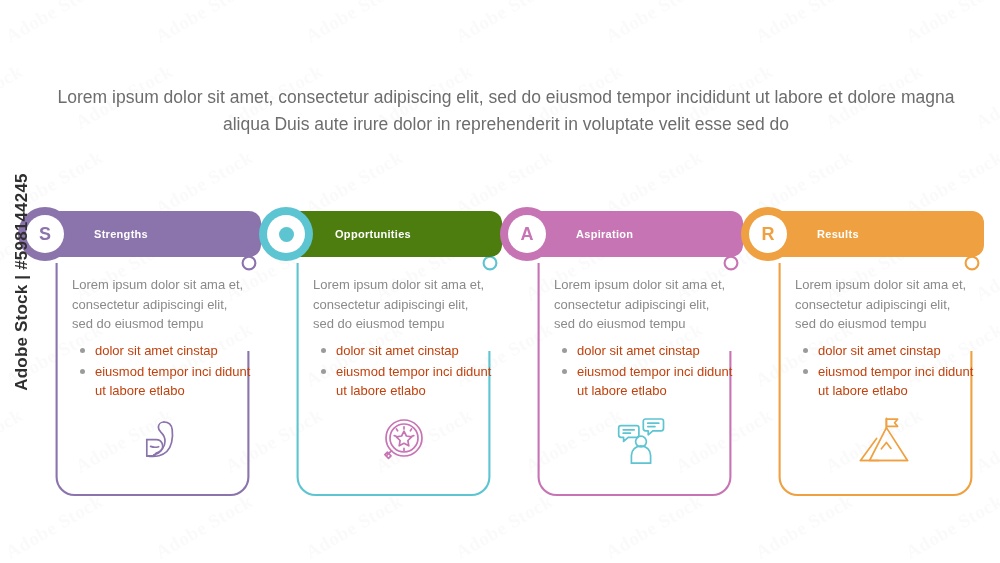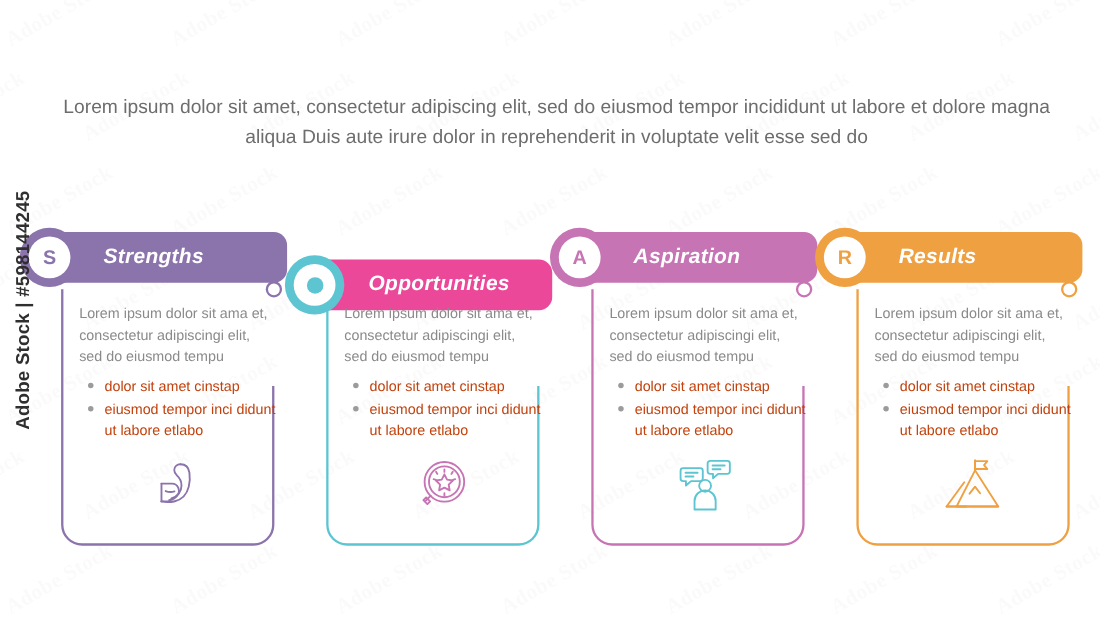--- a/index.html
+++ b/index.html
@@ -118,25 +118,24 @@
     left: 14px;
     top: 6px;
     height: 46px;
     width: 229px;
     border-radius: 12px;
     display: flex;
     align-items: center;
   }
   .pill-label {
     margin-left: 62px;
-    font-size: 19px;
+    font-size: 11px;
     font-weight: 700;
     color: #ffffff;
     letter-spacing: 0.3px;
-    font-style: italic;
   }
   .badge {
     position: absolute;
     left: -14px;
     top: -4px;
     width: 54px;
     height: 54px;
     border-radius: 50%;
     display: flex;
     align-items: center;
@@ -314,21 +313,21 @@
       </div>
       <div class="card c1">
         <div class="frame">
           <svg class="fsvg" viewBox="0 0 195 234" preserveAspectRatio="none">
             <path d="M1.6 0 L1.6 214 A18 18 0 0 0 19.6 232 L175.4 232 A18 18 0 0 0 193.4 214 L193.4 88" fill="none" stroke="#5CC5D1" stroke-width="2.1" vector-effect="non-scaling-stroke"></path>
           </svg>
           <svg width="18" height="18" viewBox="0 0 18 18" style="position:absolute;right:-8px;top:-9px;">
             <circle cx="9" cy="9" r="6.4" fill="#ffffff" stroke="#5CC5D1" stroke-width="2.1"></circle>
           </svg>
         </div>
-        <div class="pill" style="background: #ec4899; margin-top: 25px;">
+        <div class="pill" style="background: #4d7c0f;">
           <div class="badge" style="background: rgb(92, 197, 209);">
             <div class="badge-ring">
               <i style="background: rgb(92, 197, 209);"></i>
             </div>
           </div>
           <div class="pill-label">Opportunities</div>
         </div>
         <div class="body-text">Lorem ipsum dolor sit ama et, consectetur adipiscingi elit, sed do eiusmod tempu</div>
         <ul class="bullets">
           <li>dolor sit amet cinstap</li>

